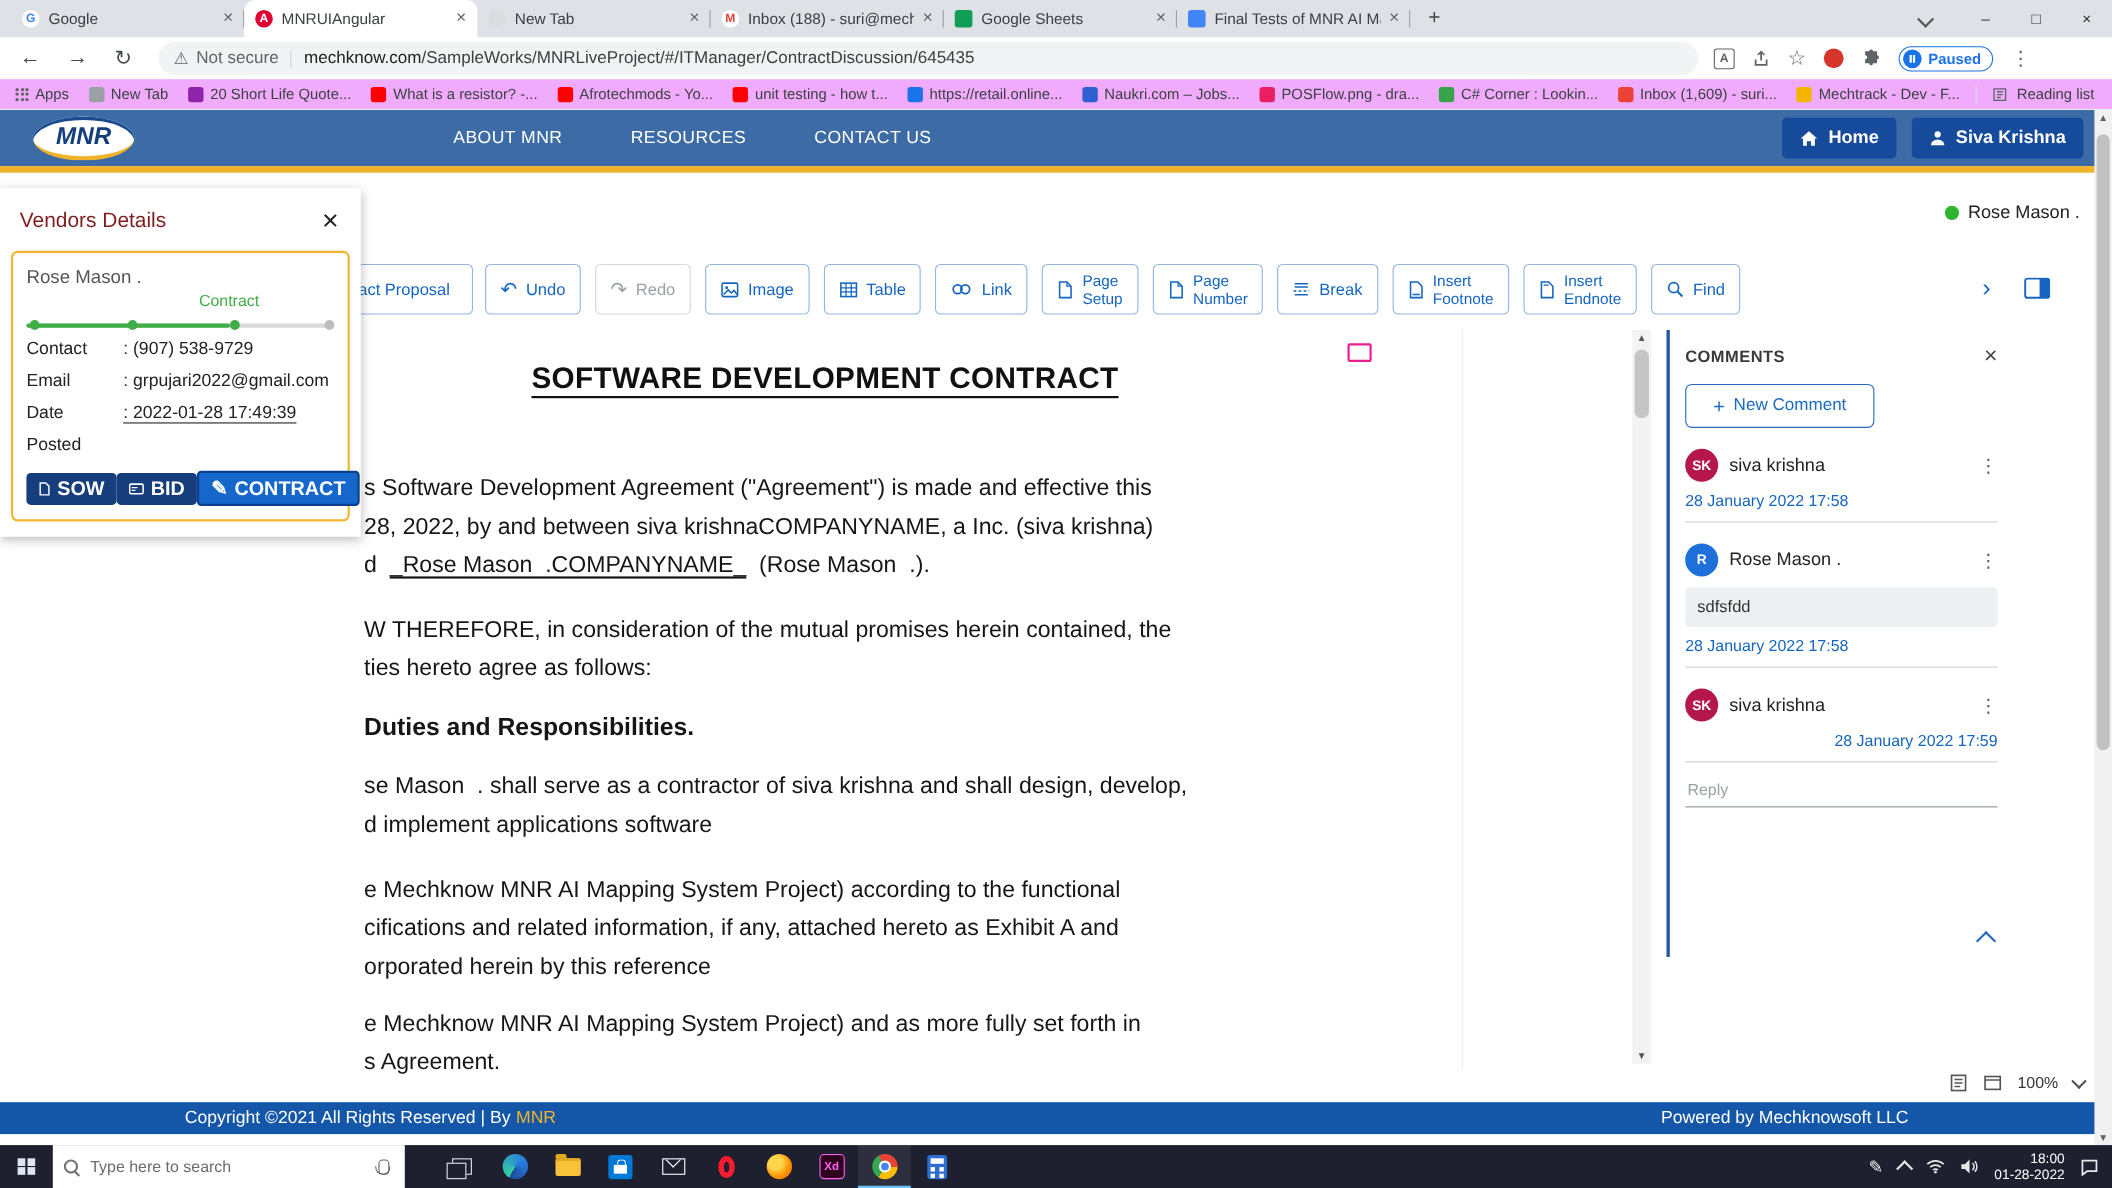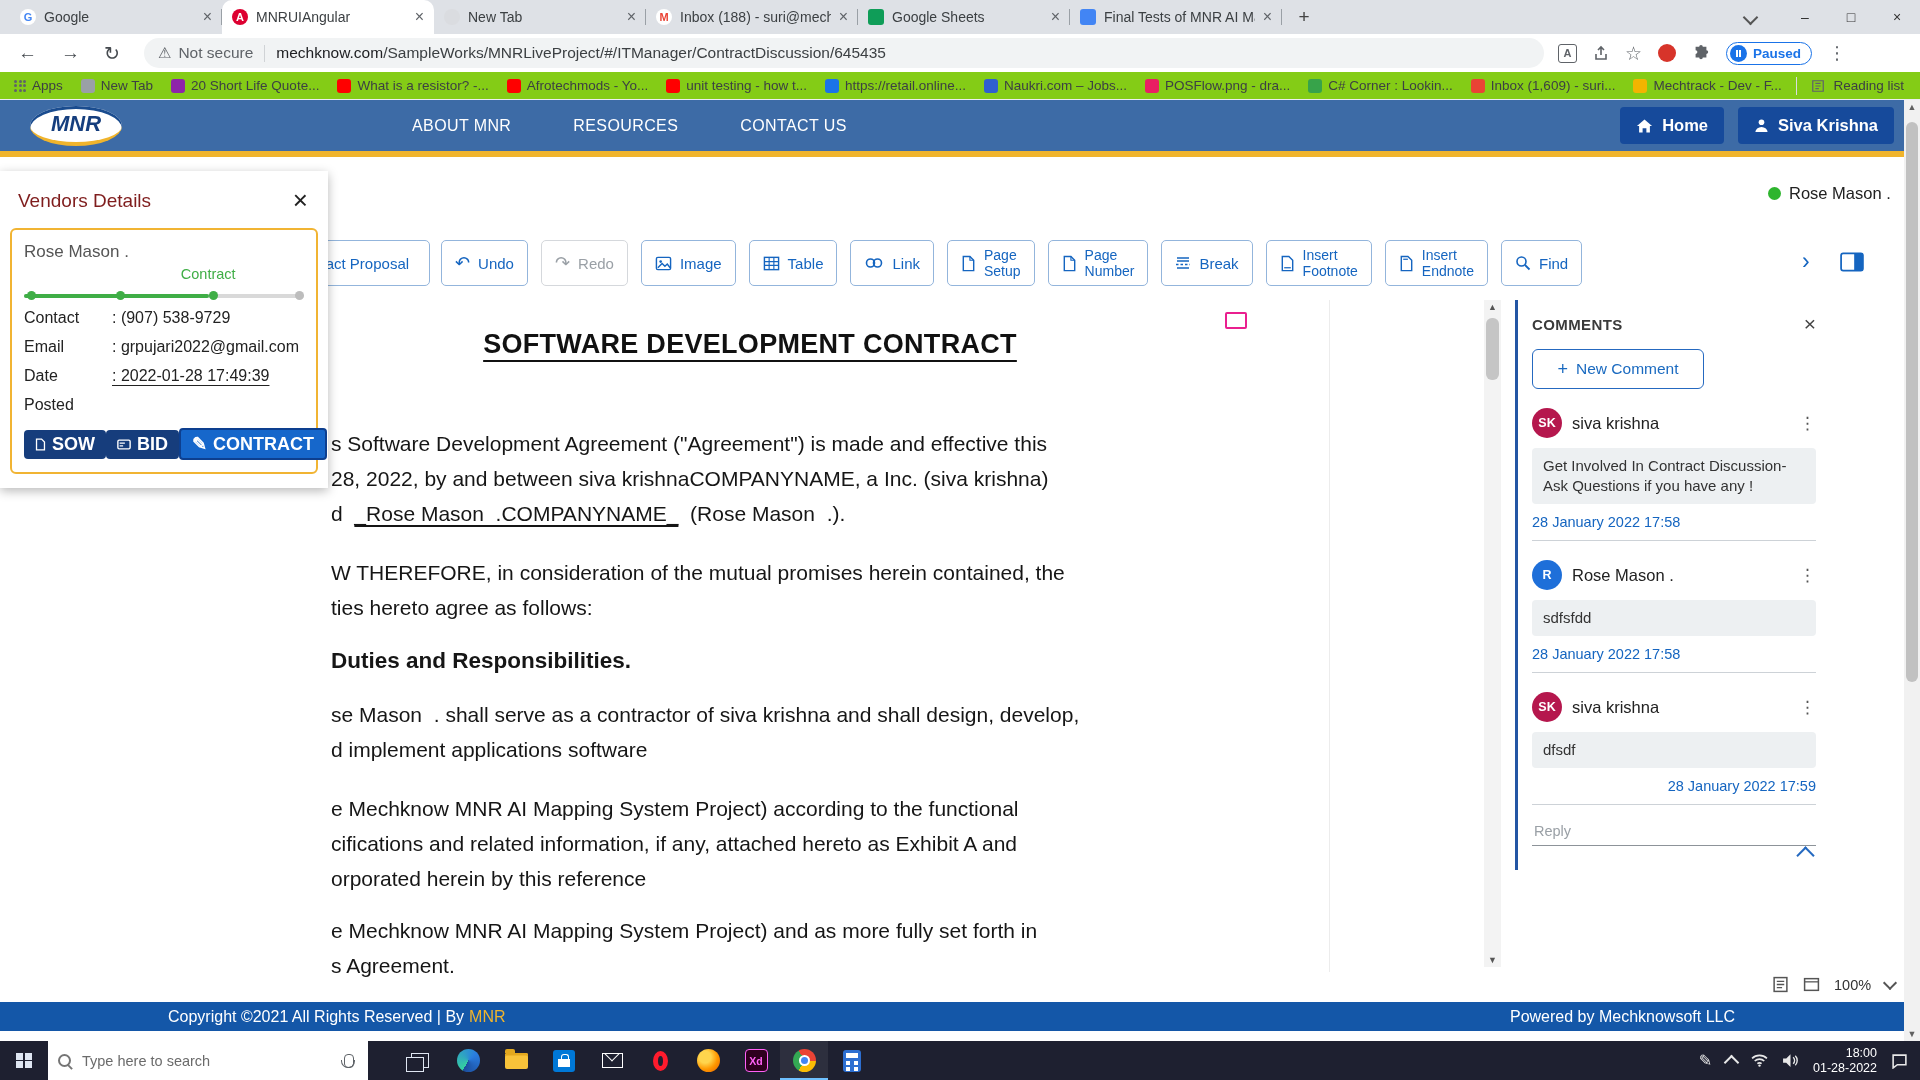--- a/index.html
+++ b/index.html
@@ -32,21 +32,21 @@
   .tbicons{display:flex;align-items:center;gap:16px;margin-left:14px;color:#5f6368;}
   .transl{width:17px;height:17px;border:1.6px solid #5f6368;border-radius:3px;font-size:11px;display:flex;align-items:center;justify-content:center;color:#5f6368;font-weight:bold;}
   .adb{width:18px;height:18px;border-radius:50%;background:#d7342a;}
   .pausedpill{display:flex;align-items:center;gap:6px;border:1.5px solid #1a73e8;border-radius:14px;padding:2px 10px 2px 3px;color:#1a73e8;font-size:13.5px;font-weight:bold;}
   .pdot{width:17px;height:17px;border-radius:50%;background:#1a73e8;position:relative;}
   .pdot::before,.pdot::after{content:'';position:absolute;top:5px;width:2px;height:7px;background:#fff;}
   .pdot::before{left:6px;} .pdot::after{left:9.5px;}
   .kebab{font-size:18px;color:#5f6368;}
 
   
-  .bmbar{left:0;top:72px;width:1920px;height:28px;background:#84cc16;display:flex;align-items:center;font-size:13.5px;color:#3c4043;border-bottom:1px solid #eceef0;box-sizing:border-box;}
+  .bmbar{left:0;top:72px;width:1920px;height:28px;background:#f0abfc;display:flex;align-items:center;font-size:13.5px;color:#3c4043;border-bottom:1px solid #eceef0;box-sizing:border-box;}
   .appsgrid{display:grid;grid-template-columns:repeat(3,3px);grid-template-rows:repeat(3,3px);gap:1.5px;margin:0 6px 0 14px;}
   .appsgrid i{background:#5f6368;border-radius:50%;}
   .bm{display:flex;align-items:center;gap:6px;margin-left:18px;white-space:nowrap;}
   .bmi{width:14px;height:14px;border-radius:3px;flex:none;}
   .rlist{margin-left:auto;display:flex;align-items:center;gap:8px;margin-right:16px;border-left:1px solid #dadce0;padding-left:14px;height:18px;}
 
   
   .appheader{left:0;top:100px;width:1920px;height:51px;background:#3d6ba6;display:flex;align-items:center;}
   .logo{margin-left:30px;width:92px;height:40px;background:#fff;border-radius:50%;display:flex;align-items:center;justify-content:center;font-weight:bold;font-style:italic;font-size:22px;color:#153e7e;border-bottom:4px solid #f0b42c;box-shadow:inset 0 3px 0 #1a4c8f;box-sizing:border-box;}
   .mnav{display:flex;gap:62px;margin-left:290px;color:#fff;font-size:16px;letter-spacing:.4px;}
@@ -467,21 +467,20 @@
     <span style="font-size:18px;">+</span>
     <span>New Comment</span>
   </div>
 
   <div class="citem">
     <div class="crow">
       <span class="cav" style="background: rgb(181, 23, 77);">SK</span>
       <span class="cname">siva krishna</span>
       <span class="ckb">⋮</span>
     </div>
-    <div class="cbubble">Get Involved In Contract Discussion- Ask Questions if you have any !</div>
     <div class="cdate">28 January 2022 17:58</div>
     <div class="csep"></div>
   </div>
 
   <div class="citem">
     <div class="crow">
       <span class="cav" style="background: rgb(30, 111, 217);">R</span>
       <span class="cname">Rose Mason .</span>
       <span class="ckb">⋮</span>
     </div>
@@ -489,21 +488,20 @@
     <div class="cdate">28 January 2022 17:58</div>
     <div class="csep"></div>
   </div>
 
   <div class="citem">
     <div class="crow">
       <span class="cav" style="background: rgb(181, 23, 77);">SK</span>
       <span class="cname">siva krishna</span>
       <span class="ckb">⋮</span>
     </div>
-    <div class="cbubble">dfsdf</div>
     <div class="cdate right">28 January 2022 17:59</div>
     <div class="csep"></div>
   </div>
 
   <input class="creply" placeholder="Reply" style="">
   <div class="cchev"></div>
 </div>
 
 <div class="abs zoomctl">
   <svg width="17" height="17" viewBox="0 0 16 16">

